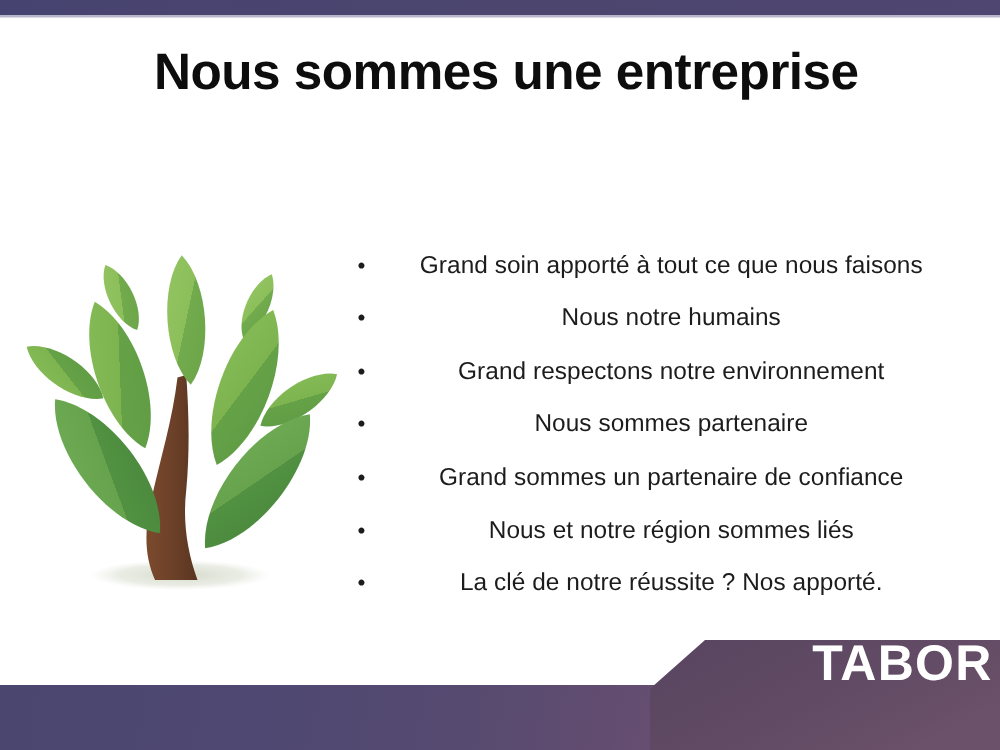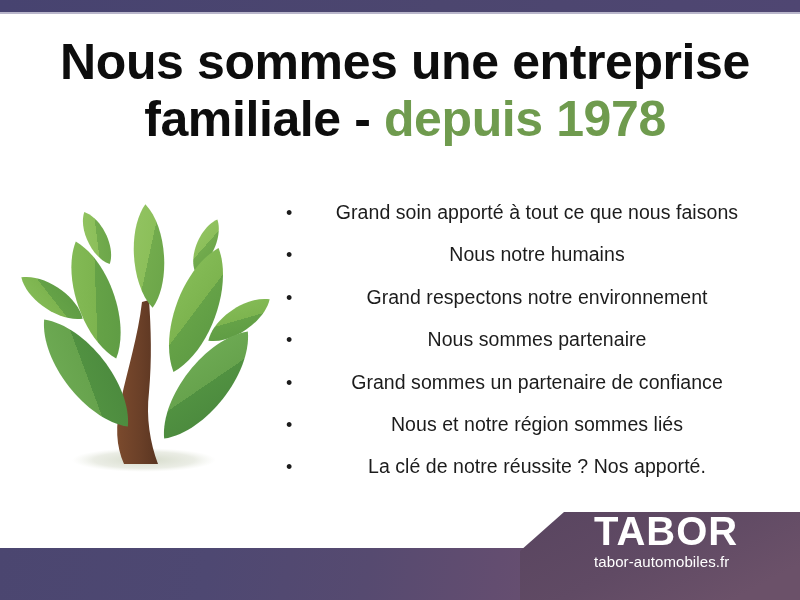--- a/index.html
+++ b/index.html
@@ -33,21 +33,21 @@
   }
 
   
   #title-block {
     position: absolute;
     left: 60px;
     top: 34px;
     width: 690px;
     text-align: center;
     line-height: 1.14;
-    font-size: 50px;
+    font-size: 41px;
     font-weight: bold;
     letter-spacing: -0.4px;
     font-family: "Liberation Sans", sans-serif;
     color: #0d0d0d;
   }
   #title-line-1 { display: block; white-space: nowrap; }
   #title-line-2 { display: block; white-space: nowrap; }
   .title-green { color: #6f9b4e; }
 
   
@@ -109,21 +109,21 @@
     top: 505px;
     width: 800px;
     height: 95px;
     pointer-events: none;
   }
   #logo-text-wrap {
     position: absolute;
     left: 594px;
     top: 511px;
     width: 200px;
-    text-align: left;
+    text-align: right;
   }
   #logo-wordmark {
     font-family: "Liberation Sans", sans-serif;
     font-size: 40px;
     font-weight: bold;
     color: #ffffff;
     letter-spacing: 1px;
     line-height: 40px;
     height: 40px;
   }
@@ -139,21 +139,20 @@
 </head>
 <body>
 
 <div id="slide">
 
   <div id="top-border"></div>
   <div id="top-border-hairline"></div>
 
   <div id="title-block">
     <span id="title-line-1">Nous sommes une entreprise</span>
-    <span id="title-line-2"><span>familiale - </span><span class="title-green">depuis 1978</span></span>
   </div>
 
   <div id="tree-illustration">
     <svg width="252" height="302" viewBox="0 0 252 302" xmlns="http://www.w3.org/2000/svg">
       <defs>
         <linearGradient id="lfA" x1="0" y1="0" x2="1" y2="1">
           <stop offset="0%" stop-color="#93c463"></stop>
           <stop offset="50%" stop-color="#8cbf5a"></stop>
           <stop offset="50%" stop-color="#72ab4d"></stop>
           <stop offset="100%" stop-color="#6aa448"></stop>
@@ -271,16 +270,15 @@
           <stop offset="55%" stop-color="#604a64"></stop>
           <stop offset="100%" stop-color="#6b5169"></stop>
         </linearGradient>
       </defs>
       <path d="M564 7 L800 7 L800 95 L520 95 L520 46 Z" fill="url(#plumG)"></path>
     </svg>
   </div>
 
   <div id="logo-text-wrap">
     <div id="logo-wordmark">TABOR</div>
-    <div id="logo-tagline">tabor-automobiles.fr</div>
   </div>
 
 </div>
 
 </body></html>

